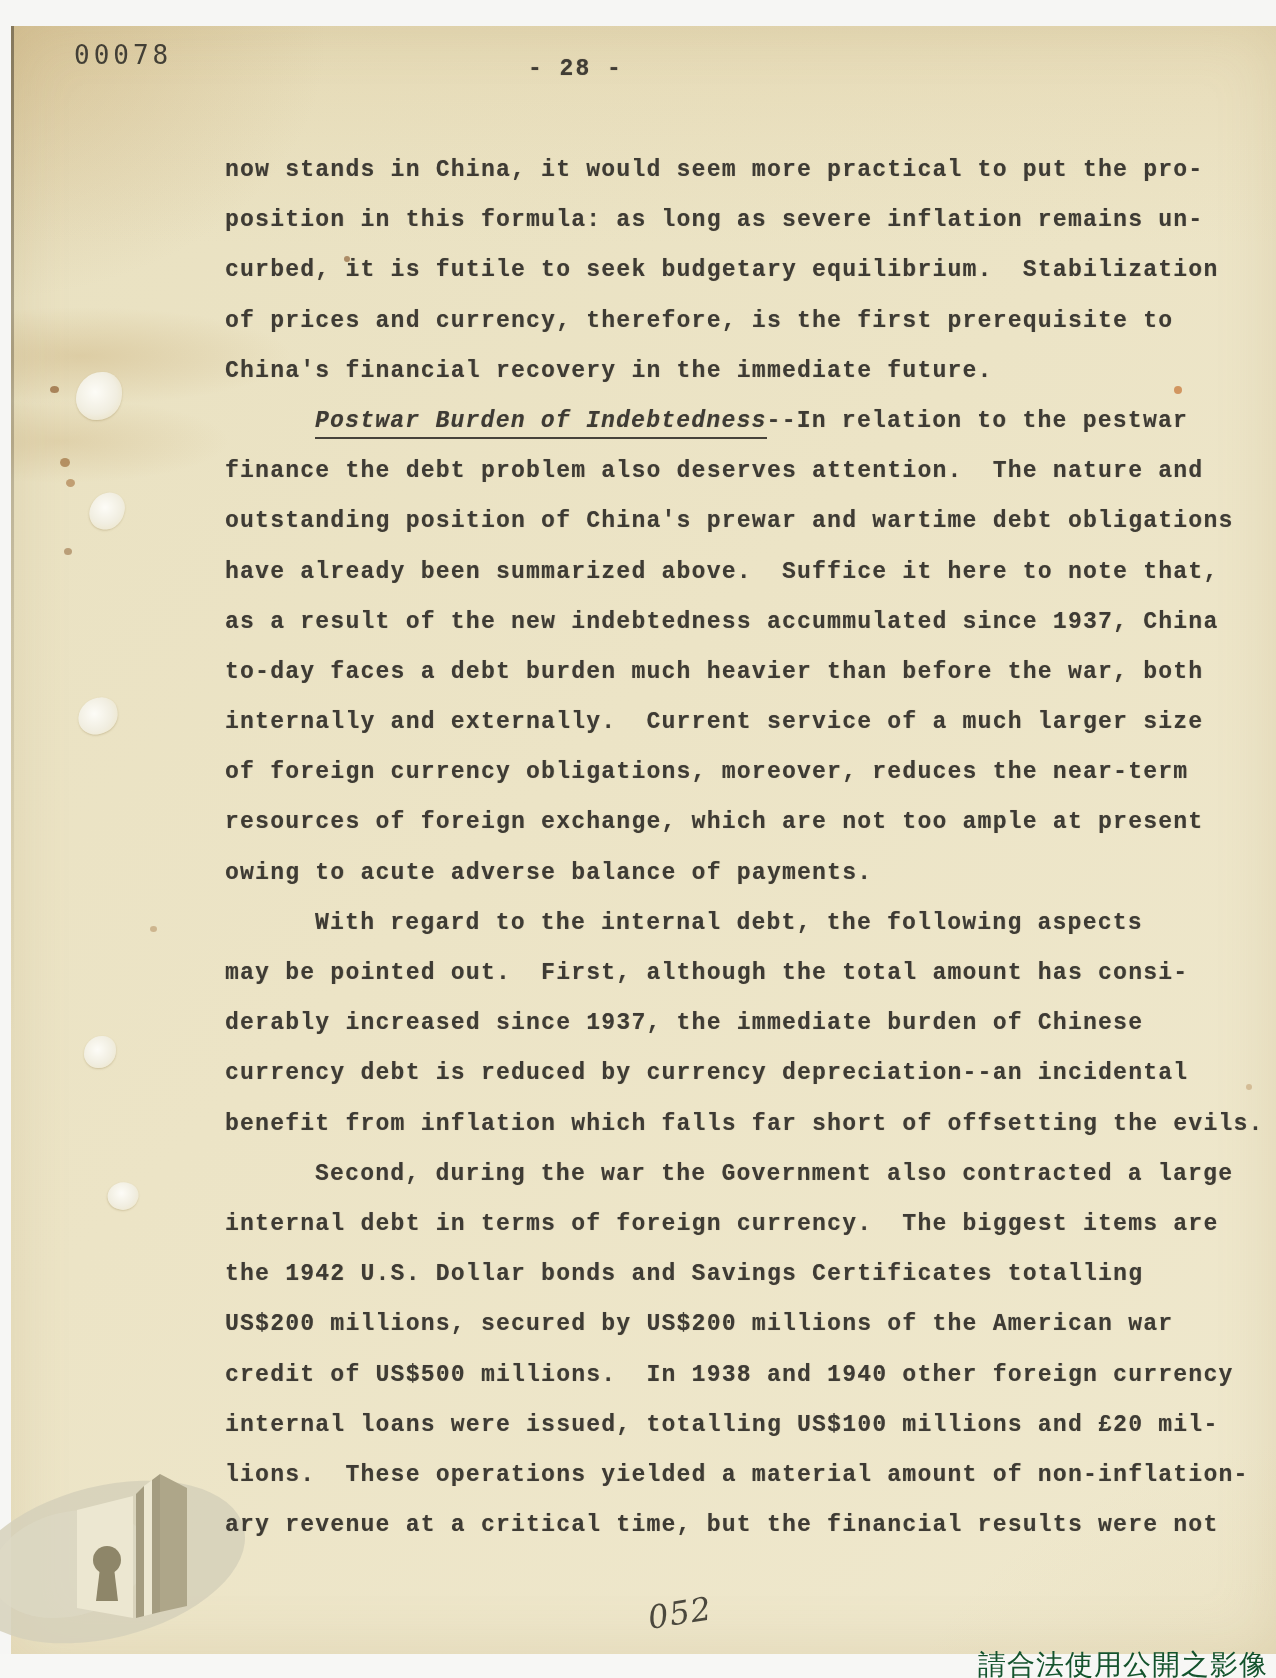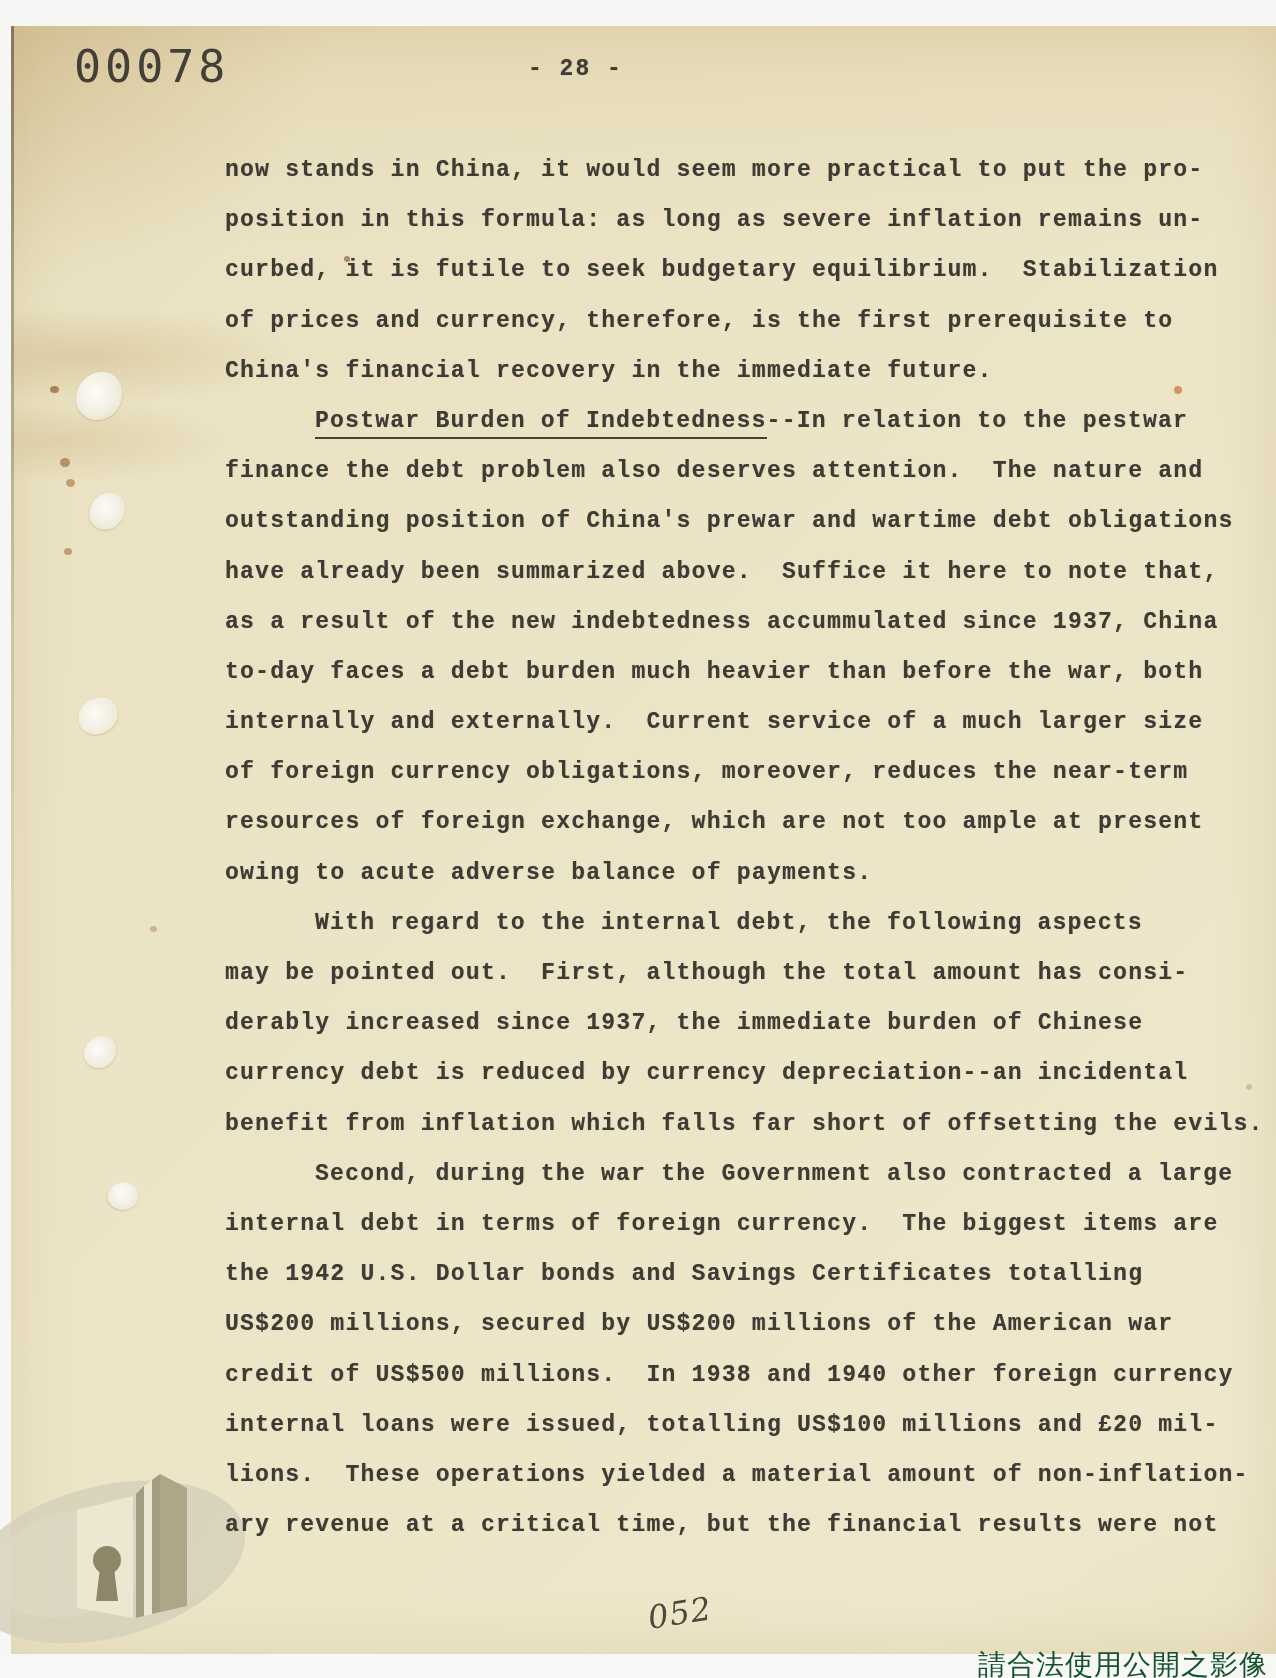--- a/index.html
+++ b/index.html
@@ -25,40 +25,40 @@
     background:linear-gradient(180deg,rgba(70,62,48,.55),rgba(70,62,48,.15) 60%,rgba(70,62,48,0));
   }
   
   .hole{position:absolute;border-radius:58% 42% 55% 45%;
     background:radial-gradient(circle at 42% 42%, #fdfcf7 0%, #f1eee1 55%, rgba(238,233,216,0) 100%);
     box-shadow:0 1px 2px rgba(150,130,80,.35);}
   .spot{position:absolute;border-radius:50%;}
   
   .stamp{
     position:absolute;left:74px;top:40px;
-    font-family:"DejaVu Sans Mono",monospace;font-size:45px;letter-spacing:4px;
+    font-family:"DejaVu Sans Mono",monospace;font-size:26px;letter-spacing:4px;
     color:#33312b;opacity:.9;
   }
   
   .pageno{
     position:absolute;left:528px;top:56px;
     font-size:23px;font-weight:bold;letter-spacing:2px;color:#413d35;
     text-shadow:0 0 1px rgba(64,58,46,.5);
   }
   
   .body-text{
     position:absolute;left:225px;top:145px;width:1045px;
     font-size:23px;font-weight:bold;letter-spacing:1.25px;
     line-height:50.2px;color:#3e3b34;white-space:pre;
     text-shadow:0.3px 0.4px 0.7px rgba(60,55,44,.45);
   }
   .body-text .line{height:50.2px;}
   .body-text .line.indent{padding-left:90px;}
   .body-text .underlined{
-    display:inline-block;border-bottom:2.5px solid #46423a;line-height:1.4;
+    display:inline-block;border-bottom:2.5px solid #46423a;line-height:1.4;font-style:italic;
   }
   
   .hand{
     position:absolute;left:648px;top:1594px;
     font-family:"DejaVu Serif",serif;font-style:italic;font-size:32px;
     color:#3a382f;transform:rotate(-9deg);letter-spacing:1px;opacity:.9;
   }
   
   .logo{position:absolute;left:0px;top:1468px;width:258px;height:186px;overflow:hidden;}
   

